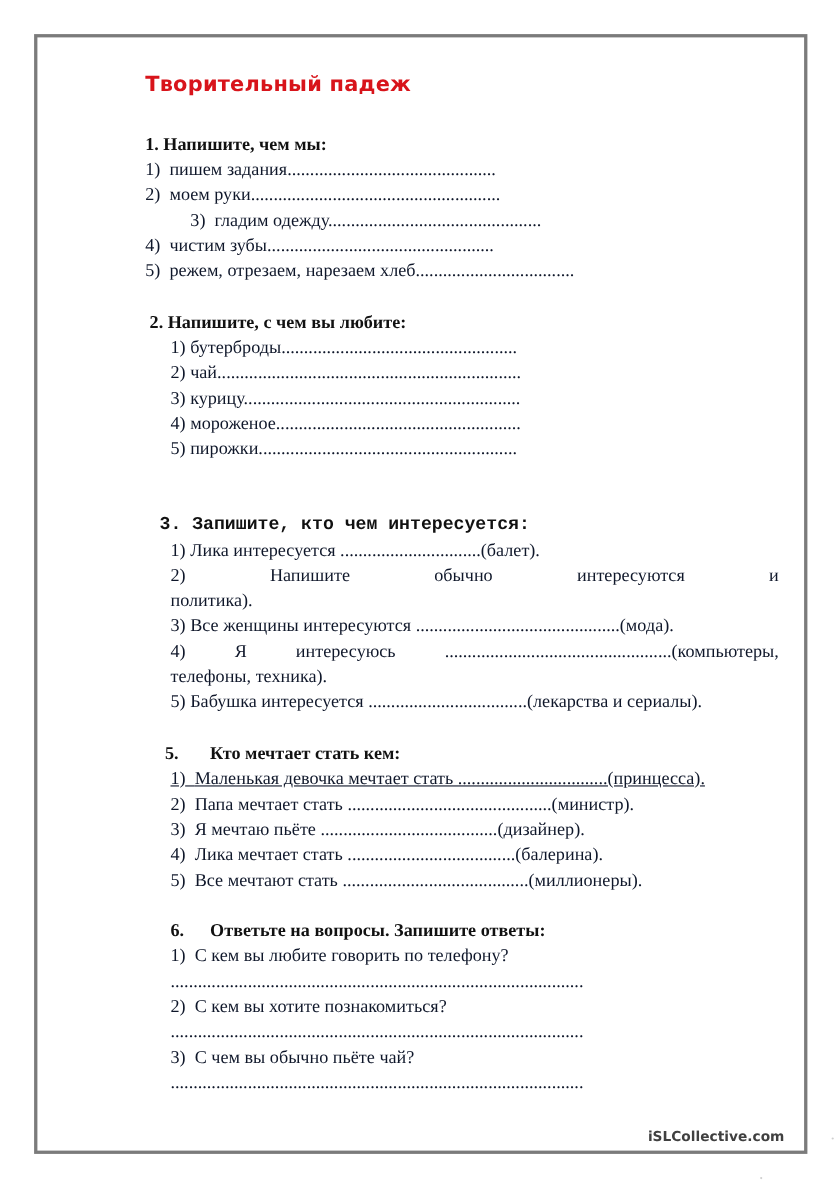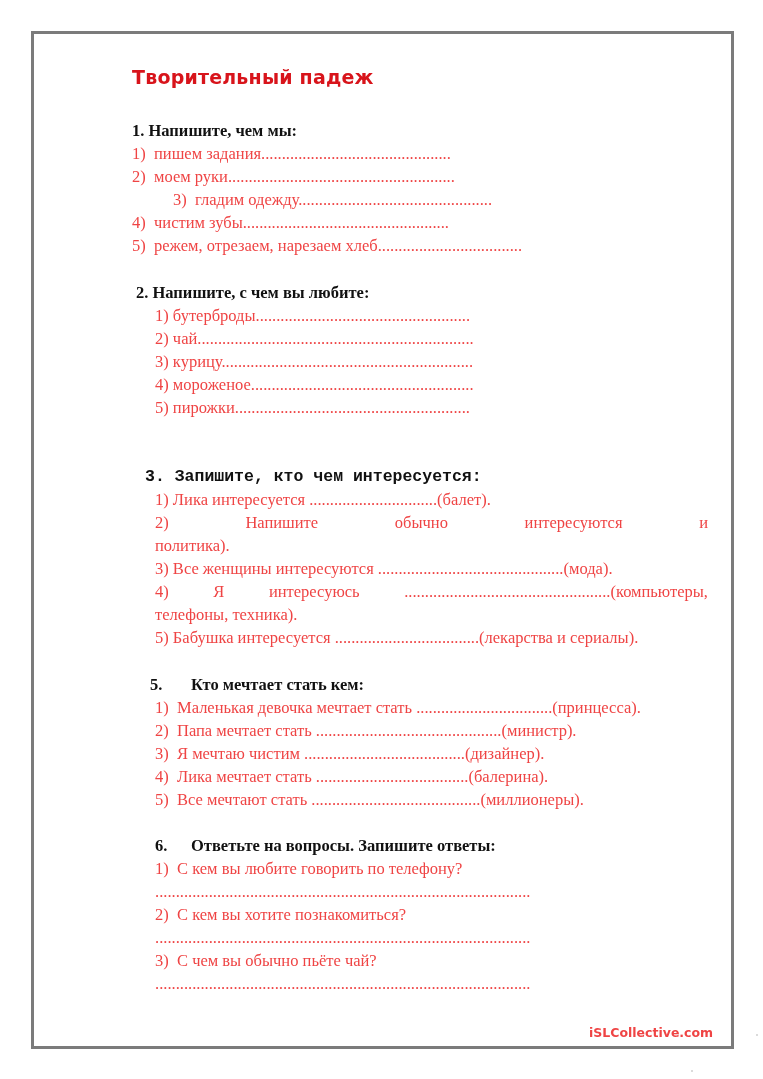--- a/index.html
+++ b/index.html
@@ -6,24 +6,24 @@
     body { width: 763px; height: 1079px; position: relative; overflow: hidden; }
     .frame {
       position: absolute; left: 31px; top: 31px; width: 697px; height: 1012px;
       border: 3px solid #7b7b7b; box-sizing: content-box; background: #fff;
     }
     .abs { position: absolute; white-space: nowrap; }
     .title {
       font-family: "DejaVu Sans", sans-serif; font-weight: bold; color: #d8141b;
       font-size: 19px; letter-spacing: 0.2px;
     }
-    .serif { font-family: "Liberation Serif", serif; font-size: 16.5px; color: #ef4444; }
+    .serif { font-family: "Liberation Serif", serif; font-size: 16.5px; color: #0f172a; }
     .bold { font-weight: bold; color: #111; }
     .wm {
-      font-family: "DejaVu Sans", sans-serif; font-weight: bold; color: #ef4444;
+      font-family: "DejaVu Sans", sans-serif; font-weight: bold; color: #404040;
       font-size: 12.5px;
     }
     .justify { display: flex; justify-content: space-between; }
     .dot { position: absolute; width: 2px; height: 2px; background: #cfcfcf; border-radius: 1px; }
   </style>
 </head>
 <body>
 
 <div class="frame"></div>
 
@@ -65,23 +65,23 @@
     <span>интересуюсь</span>
     <span>..................................................(компьютеры,</span>
   </div>
   <div class="abs serif" style="left:155px; top:605px;">телефоны, техника).</div>
   <div class="abs serif" style="left:155px; top:628px;">5) Бабушка интересуется ...................................(лекарства и сериалы).</div>
 </div>
 
 <div>
   <div class="abs serif bold" style="left:150px; top:675px;">5.</div>
   <div class="abs serif bold" style="left:191px; top:675px;">Кто мечтает стать кем:</div>
-  <div class="abs serif" style="left:155px; top:698px;"><span>1)</span>&nbsp; <span>Маленькая девочка мечтает стать .................................(принцесса).</span></div>
+  <div class="abs serif" style="left:155px; top:698px;text-decoration:underline;"><span>1)</span>&nbsp; <span>Маленькая девочка мечтает стать .................................(принцесса).</span></div>
   <div class="abs serif" style="left:155px; top:721px;"><span>2)</span>&nbsp; <span>Папа мечтает стать .............................................(министр).</span></div>
-  <div class="abs serif" style="left:155px; top:744px;"><span>3)</span>&nbsp; <span>Я мечтаю чистим .......................................(дизайнер).</span></div>
+  <div class="abs serif" style="left:155px; top:744px;"><span>3)</span>&nbsp; <span>Я мечтаю пьёте .......................................(дизайнер).</span></div>
   <div class="abs serif" style="left:155px; top:767px;"><span>4)</span>&nbsp; <span>Лика мечтает стать .....................................(балерина).</span></div>
   <div class="abs serif" style="left:155px; top:790px;"><span>5)</span>&nbsp; <span>Все мечтают стать .........................................(миллионеры).</span></div>
 </div>
 
 <div>
   <div class="abs serif bold" style="left:155px; top:836px;">6.</div>
   <div class="abs serif bold" style="left:191px; top:836px;">Ответьте на вопросы. Запишите ответы:</div>
   <div class="abs serif" style="left:155px; top:859px;"><span>1)</span>&nbsp; <span>С кем вы любите говорить по телефону?</span></div>
   <div class="abs serif" style="left:155px; top:882px;">...........................................................................................</div>
   <div class="abs serif" style="left:155px; top:905px;"><span>2)</span>&nbsp; <span>С кем вы хотите познакомиться?</span></div>

